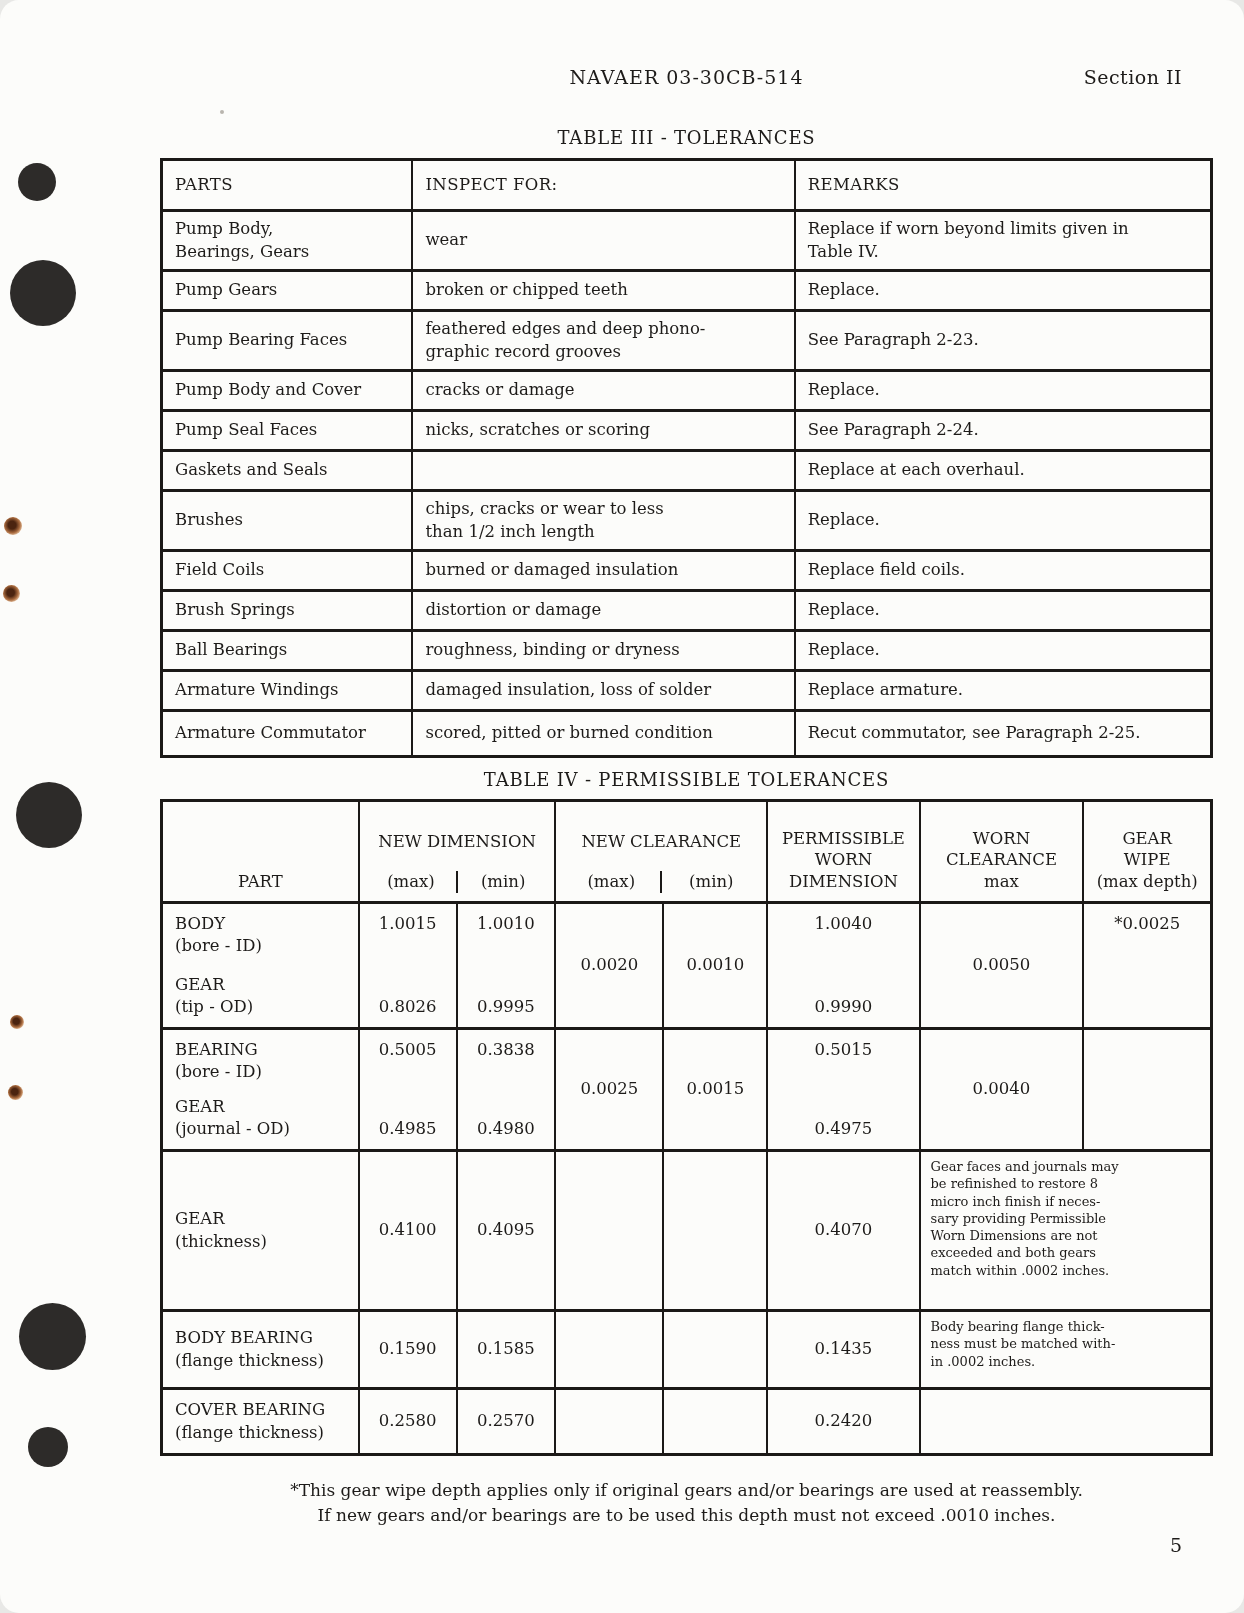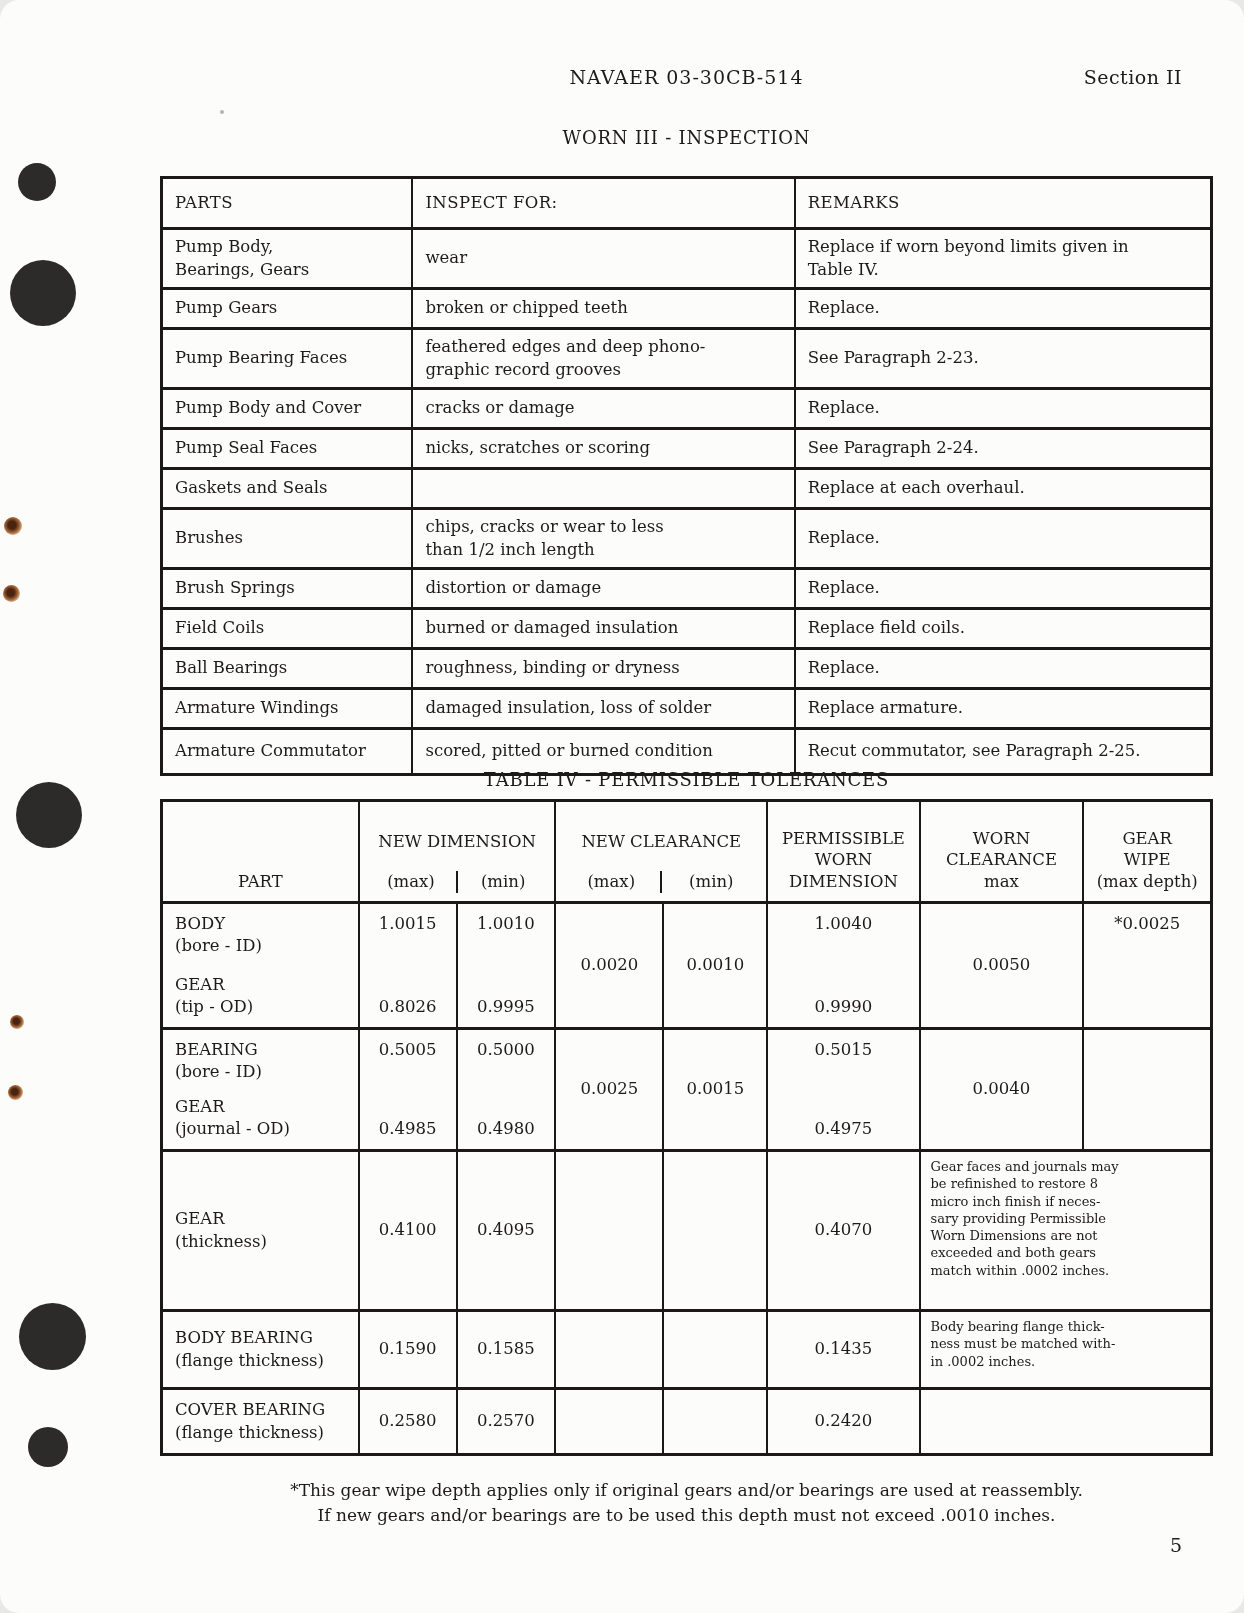--- a/index.html
+++ b/index.html
@@ -66,21 +66,21 @@
   }
   .doc th,.doc td{
     border:2px solid var(--line);
     border-top-width:3px;border-bottom-width:3px;
     padding:4px 12px;
     vertical-align:middle;
     font-weight:normal;
   }
 
   
-  #t3{top:176px;}
+  #t3{top:158px;}
   #t3 th{text-align:left;height:40px;letter-spacing:0.4px;}
   #t3 td{text-align:left;}
   #t3 tr.h1{height:40px;}
   #t3 tr.h2{height:60px;vertical-align:middle;}
 
   
   #t4{top:799px;}
   #t4 thead tr{height:102px;}
   #t4 th{vertical-align:bottom;text-align:center;padding:4px 6px 8px 6px;line-height:1.32;}
   .grp-label{margin-bottom:18px;}
@@ -116,21 +116,21 @@
   <div class="punch" id="punch-5"></div>
   <div class="speck" id="speck-1"></div>
   <div class="speck" id="speck-2"></div>
   <div class="speck" id="speck-3"></div>
   <div class="speck" id="speck-4"></div>
   <div class="dot-faint"></div>
 
   <div class="doc-number">NAVAER 03-30CB-514</div>
   <div class="section-label">Section II</div>
 
-  <div class="table-title" id="t3-title">WORN III - INSPECTION</div>
+  <div class="table-title" id="t3-title">TABLE III - TOLERANCES</div>
   <table class="doc" id="t3">
     <colgroup>
         <col style="width:23.9%">
         <col style="width:36.4%">
         <col style="width:39.7%">
       </colgroup>
     <thead>
       <tr class="h1">
         <th>PARTS</th>
         <th>INSPECT FOR:</th>
@@ -171,28 +171,28 @@
         <td class="pre"></td>
         <td class="pre">Replace at each overhaul.</td>
       </tr>
       <tr class="h2">
         <td class="pre">Brushes</td>
         <td class="pre">chips, cracks or wear to less
 than 1/2 inch length</td>
         <td class="pre">Replace.</td>
       </tr>
       <tr class="h1">
-        <td class="pre">Brush Springs</td>
-        <td class="pre">distortion or damage</td>
-        <td class="pre">Replace.</td>
-      </tr>
-      <tr class="h1">
         <td class="pre">Field Coils</td>
         <td class="pre">burned or damaged insulation</td>
         <td class="pre">Replace field coils.</td>
+      </tr>
+      <tr class="h1">
+        <td class="pre">Brush Springs</td>
+        <td class="pre">distortion or damage</td>
+        <td class="pre">Replace.</td>
       </tr>
       <tr class="h1">
         <td class="pre">Ball Bearings</td>
         <td class="pre">roughness, binding or dryness</td>
         <td class="pre">Replace.</td>
       </tr>
       <tr class="h1">
         <td class="pre">Armature Windings</td>
         <td class="pre">damaged insulation, loss of solder</td>
         <td class="pre">Replace armature.</td>
@@ -293,21 +293,21 @@
           </div>
         </td>
         <td class="num">
           <div class="dual center">
             <div>0.5005</div>
             <div>0.4985</div>
           </div>
         </td>
         <td class="num">
           <div class="dual center">
-            <div>0.5000</div>
+            <div>0.3838</div>
             <div>0.4980</div>
           </div>
         </td>
         <td class="num mid">0.0025</td>
         <td class="num mid">0.0015</td>
         <td class="num">
           <div class="dual center">
             <div>0.5015</div>
             <div>0.4975</div>
           </div>

